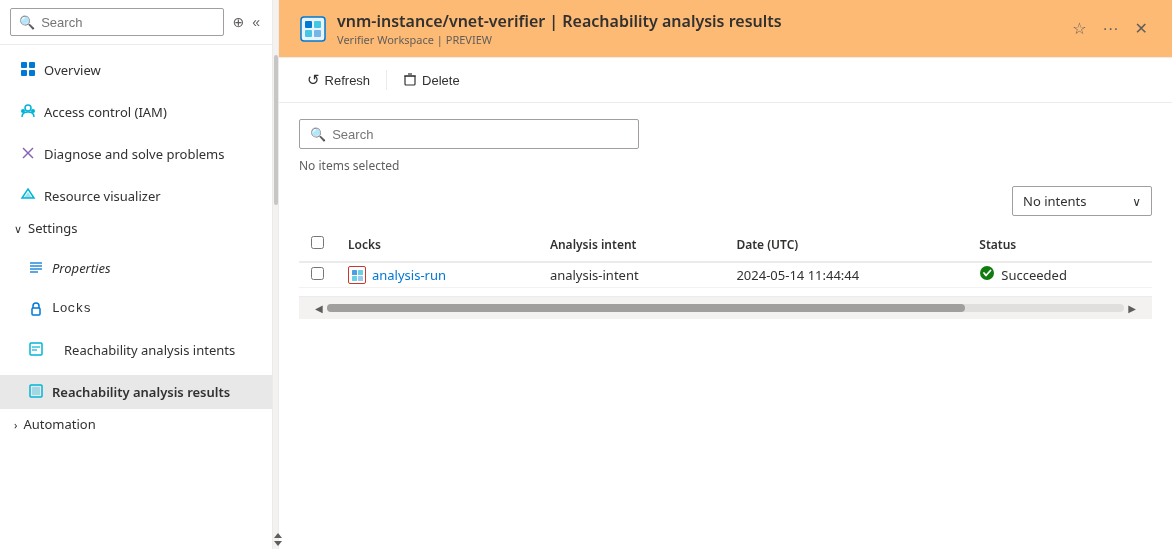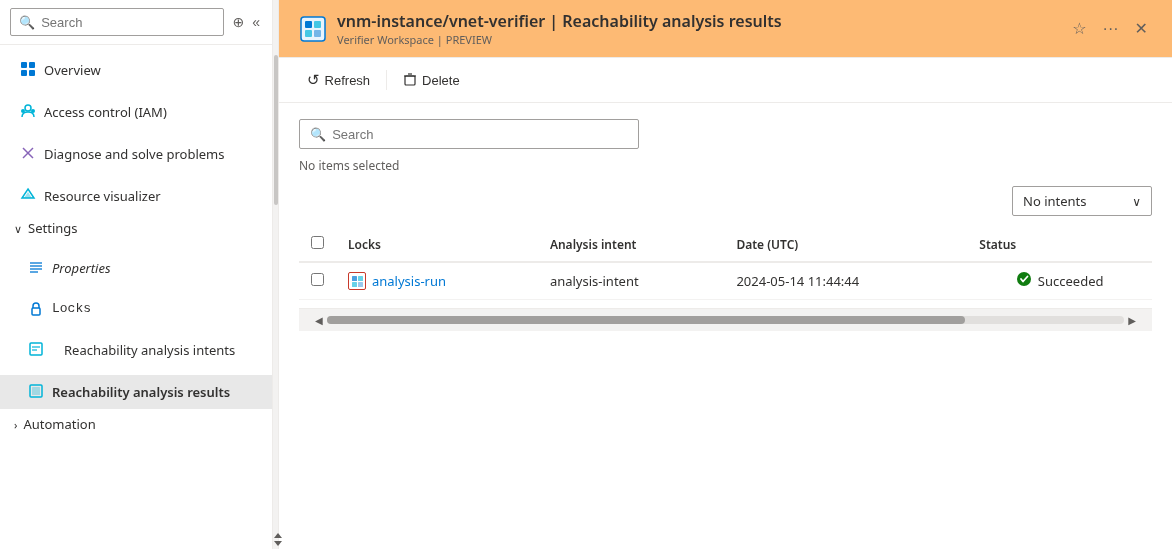--- a/index.html
+++ b/index.html
@@ -260,21 +260,21 @@
       text-align: left;
       padding: 8px 12px;
       font-weight: 600;
       font-size: 12px;
       color: #323130;
       border-bottom: 2px solid #edebe9;
       white-space: nowrap;
     }
 
     tbody td {
-      padding: 8px 12px;
+      padding: 2px 12px;
       border-bottom: 1px solid #f3f2f1;
       font-size: 13px;
       color: #323130;
       white-space: nowrap;
     }
 
     .checkbox-col {
       width: 30px;
     }
 
@@ -287,21 +287,20 @@
     .name-link {
       color: #0078d4;
       cursor: pointer;
       text-decoration: none;
     }
 
     .status-cell {
       display: flex;
       align-items: center;
       gap: 6px;
-      justify-content: center;
     }
 
     
     .scrollbar-row {
       display: flex;
       align-items: center;
       padding: 4px 12px;
       background: #f3f2f1;
       border-top: 1px solid #edebe9;
     }

